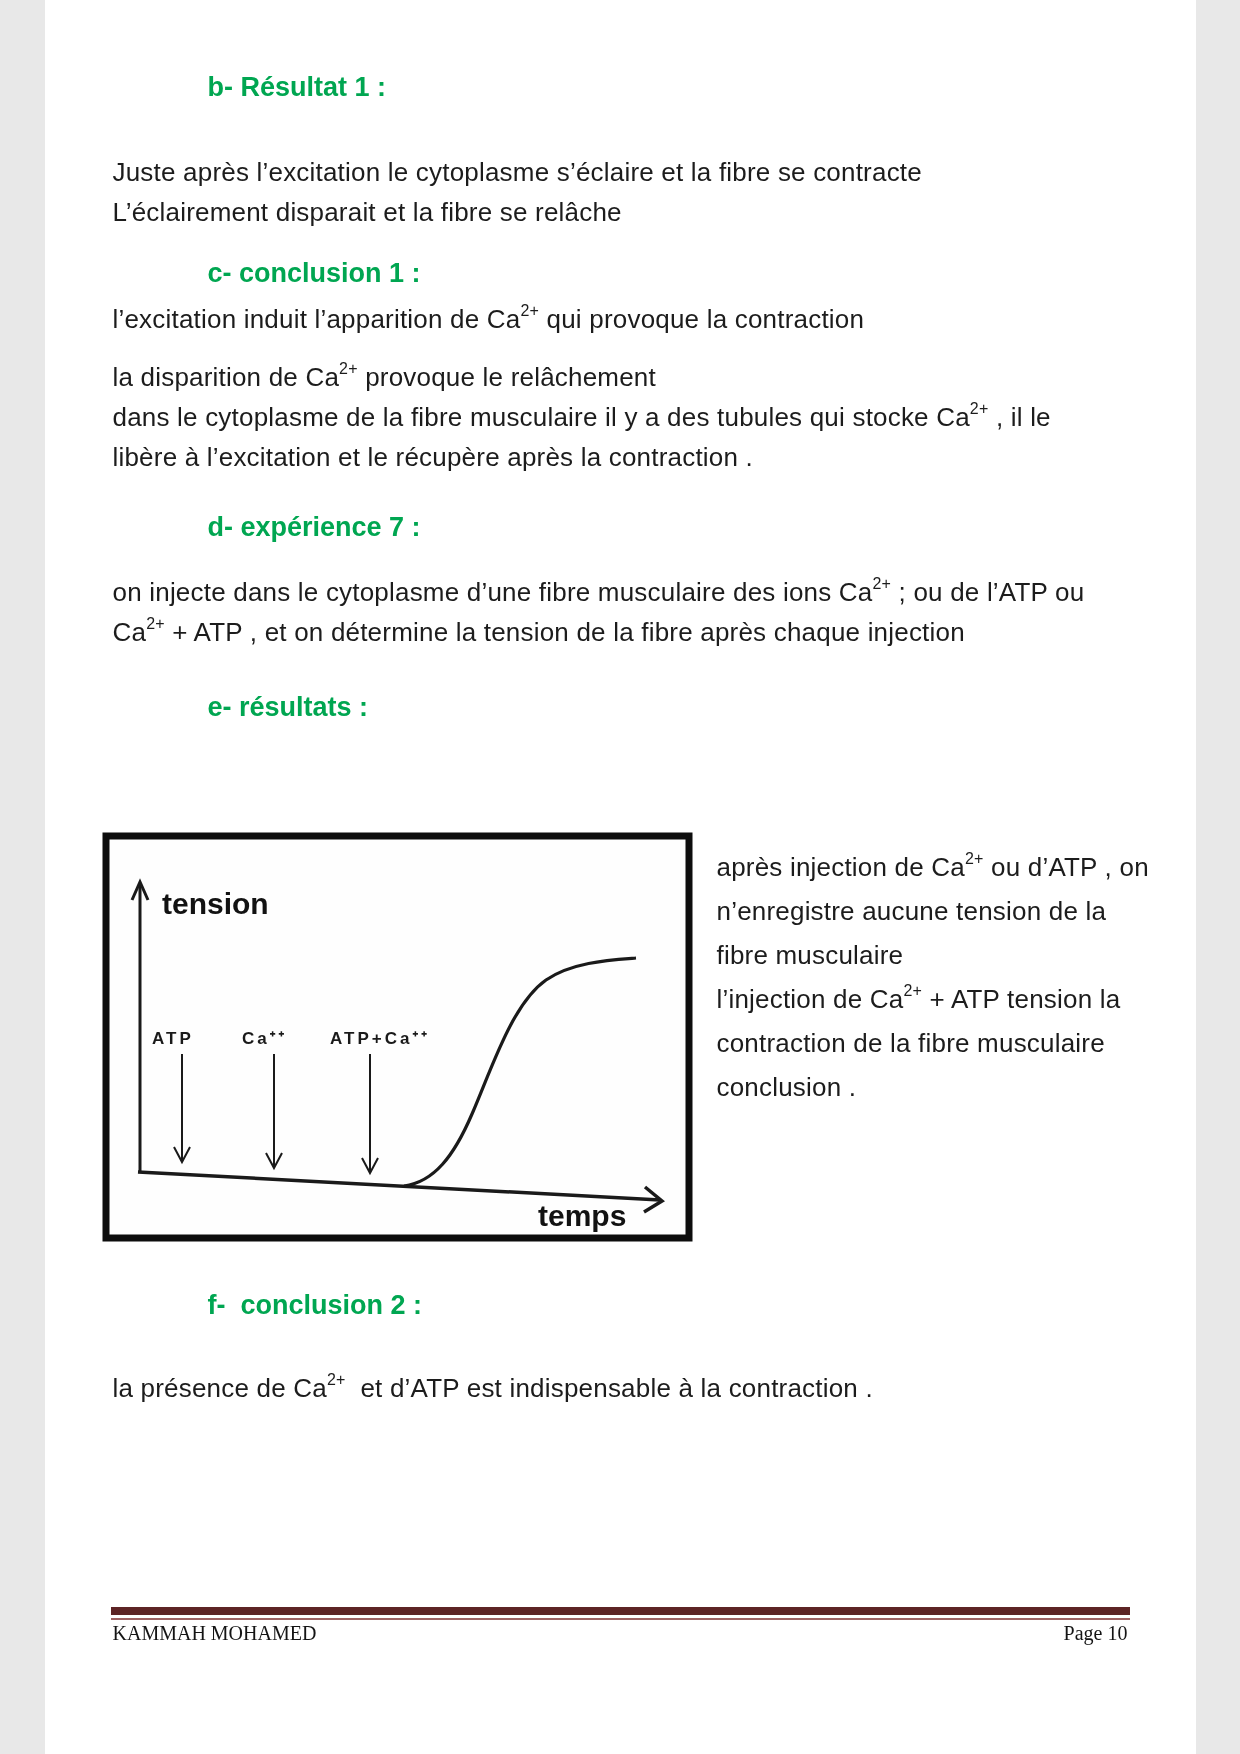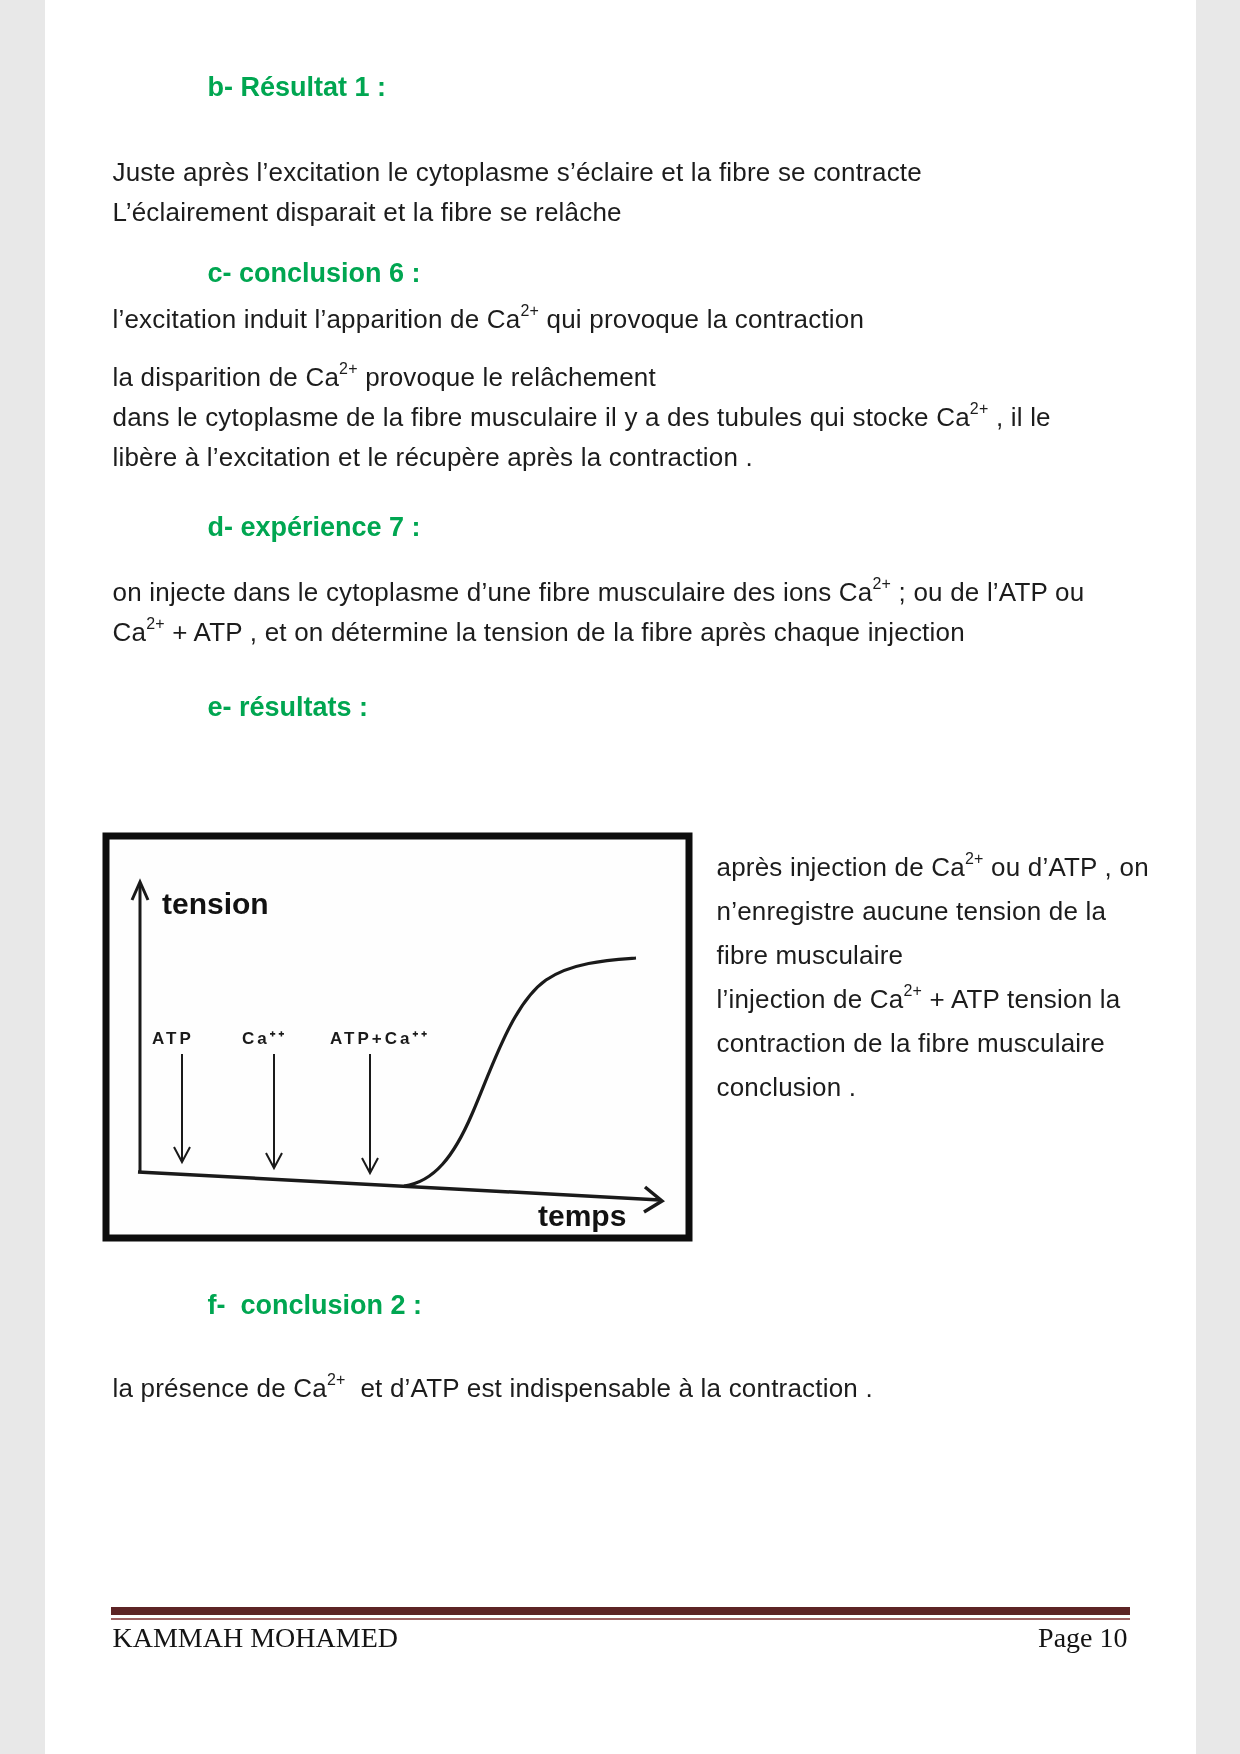--- a/index.html
+++ b/index.html
@@ -42,21 +42,21 @@
   .side-text .line{white-space:nowrap;}
   .footer-rule{
     position:absolute;left:66px;right:66px;top:1607px;
   }
   .rule-thick{height:8px;background:#5d2425;}
   .rule-gap{height:3px;background:#ffffff;}
   .rule-thin{height:2px;background:#9e6162;}
   .footer-text{
     position:absolute;left:68px;right:68px;top:1622px;
     font-family:"Liberation Serif", serif;
-    font-size:28px;color:#141414;
+    font-size:20px;color:#141414;
     display:flex;justify-content:space-between;
   }
   .fig-axis-label{
     font-family:"Liberation Sans", sans-serif;
     font-weight:bold;font-size:30px;fill:#121212;
   }
   .fig-small-label{
     font-family:"Liberation Sans", sans-serif;
     font-weight:bold;font-size:17px;fill:#1a1a1a;
     letter-spacing:3px;
@@ -65,21 +65,21 @@
 </head>
 <body>
 
 <div class="page">
 
   <div class="h" style="top:72px">b- Résultat 1 :</div>
 
   <div class="bl" style="top:196px">L’éclairement disparait et la fibre se relâche</div>
   <div class="bl" style="top:156px">Juste après l’excitation le cytoplasme s’éclaire et la fibre se contracte</div>
 
-  <div class="h" style="top:258px">c- conclusion 6 :</div>
+  <div class="h" style="top:258px">c- conclusion 1 :</div>
 
   <div class="bl" style="top:303px"><span>l’excitation induit l’apparition de Ca</span><sup class="sp">2+</sup><span> qui provoque la contraction</span></div>
   <div class="bl" style="top:361px"><span>la disparition de Ca</span><sup class="sp">2+</sup><span> provoque le relâchement</span></div>
   <div class="bl" style="top:401px"><span>dans le cytoplasme de la fibre musculaire il y a des tubules qui stocke Ca</span><sup class="sp">2+</sup><span> , il le</span></div>
   <div class="bl" style="top:441px">libère à l’excitation et le récupère après la contraction .</div>
 
   <div class="h" style="top:512px">d- expérience 7 :</div>
 
   <div class="bl" style="top:576px"><span>on injecte dans le cytoplasme d’une fibre musculaire des ions Ca</span><sup class="sp">2+</sup><span> ; ou de l’ATP ou</span></div>
   <div class="bl" style="top:616px"><span>Ca</span><sup class="sp">2+</sup><span> + ATP , et on détermine la tension de la fibre après chaque injection</span></div>

